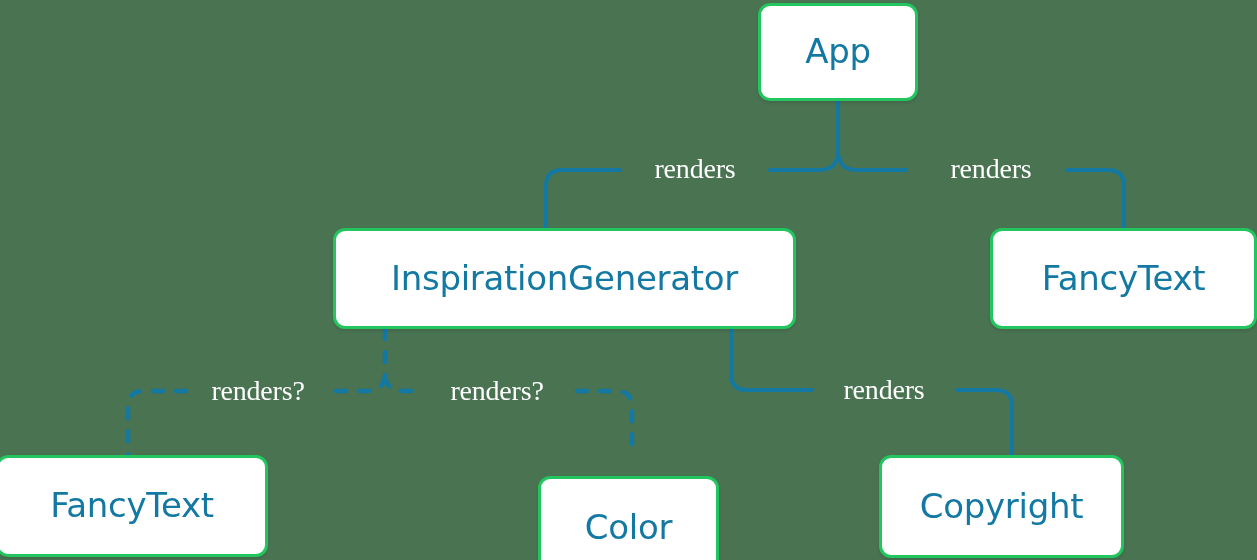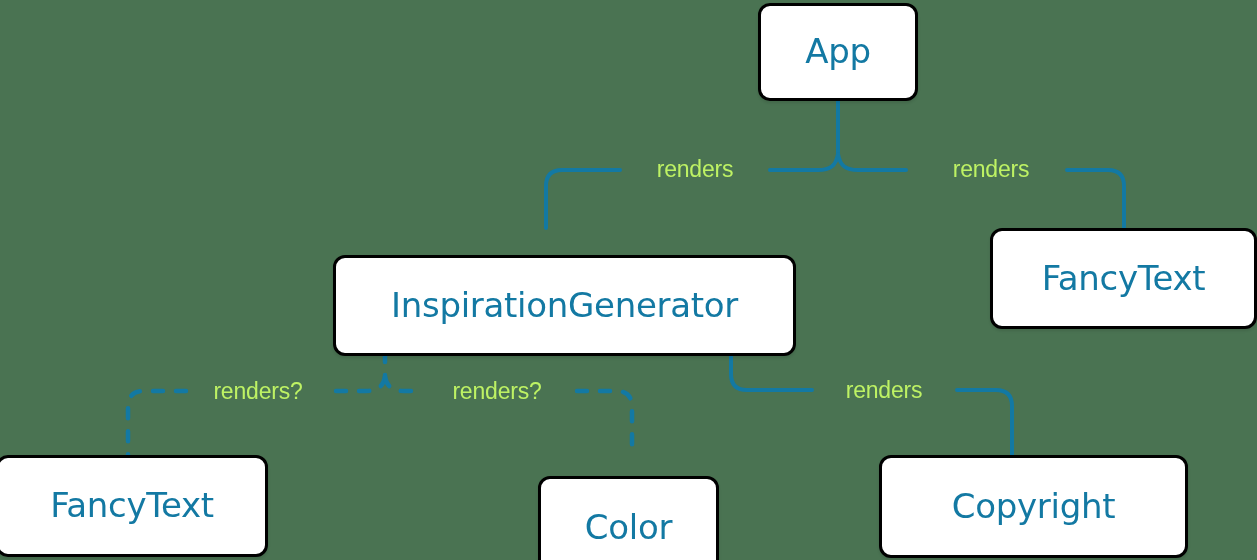--- a/index.html
+++ b/index.html
@@ -25,21 +25,21 @@
     position: absolute;
     left: 0;
     top: 0;
     width: 1257px;
     height: 560px;
     pointer-events: none;
   }
   .node {
     position: absolute;
     background: #ffffff;
-    border: 3px solid #000000;
+    border: 3px solid #22c55e;
     border-radius: 12px;
     box-sizing: border-box;
     display: flex;
     align-items: center;
     justify-content: center;
     color: #1379a3;
     font-family: "DejaVu Sans", sans-serif;
     font-size: 34px;
     font-weight: 400;
     letter-spacing: -0.3px;
@@ -47,37 +47,37 @@
     box-shadow: 0 2px 3px rgba(0,0,0,0.10);
   }
   .node-label {
     display: block;
     line-height: 1;
     padding: 0 6px;
     transform: translateY(-1px);
   }
   .edge-label {
     position: absolute;
-    color: #bef264;
-    font-family: Liberation Sans, sans-serif;
-    font-size: 23px;
+    color: #ffffff;
+    font-family: Liberation Serif, serif;
+    font-size: 28px;
     font-weight: 400;
     line-height: 1;
     white-space: nowrap;
     transform: translate(-50%, -50%);
     letter-spacing: -0.2px;
   }
 
   
   #node-app            { left: 758px;  top: 3px;   width: 160px; height: 98px;  }
-  #node-inspgen        { left: 333px;  top: 228px; width: 463px; height: 101px; margin-top: 27px; }
+  #node-inspgen        { left: 333px;  top: 228px; width: 463px; height: 101px; }
   #node-fancytext-right{ left: 990px;  top: 228px; width: 267px; height: 101px; }
   #node-fancytext-left { left: -4px;   top: 455px; width: 272px; height: 102px; }
   #node-color          { left: 538px;  top: 452px; width: 181px; height: 104px; margin-top: 24px; }
-  #node-copyright      { left: 879px;  top: 455px; width: 309px; height: 103px; }
+  #node-copyright      { left: 879px;  top: 455px; width: 245px; height: 103px; }
 
   
   #edge-label-app-inspgen   { left: 695px;  top: 169px; }
   #edge-label-app-fancytext { left: 991px;  top: 169px; }
   #edge-label-insp-fancytext{ left: 258px;  top: 391px; }
   #edge-label-insp-color    { left: 497px;  top: 391px; }
   #edge-label-insp-copyright{ left: 884px;  top: 390px; }
 </style>
 </head>
 <body>

